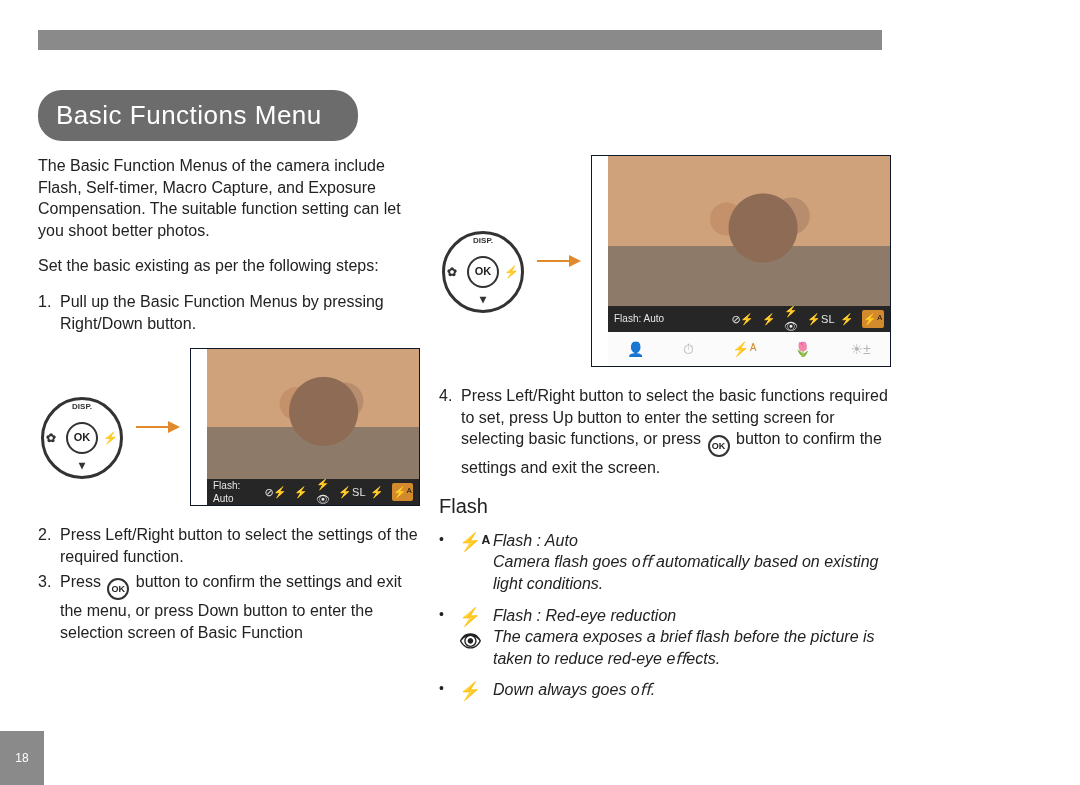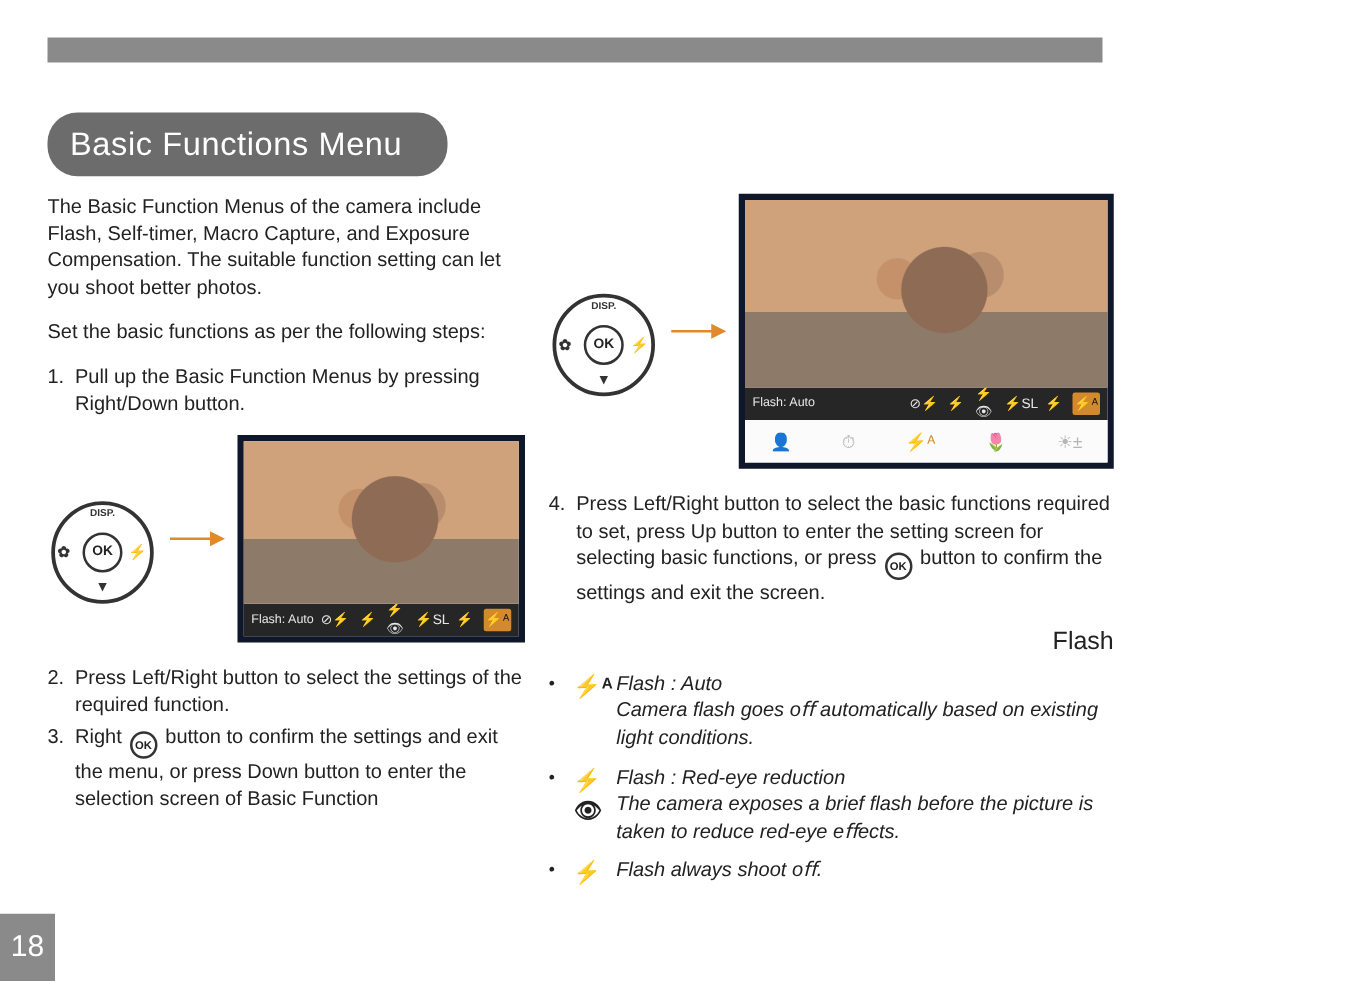--- a/index.html
+++ b/index.html
@@ -82,21 +82,22 @@
   }
   .arrow::after {
     content: ""; position: absolute; right: 0; top: 0;
     border-left: 12px solid #e08a2b;
     border-top: 6px solid transparent;
     border-bottom: 6px solid transparent;
   }
   .camshot {
     width: 230px;
     background: #fff;
-    border: 5px solid #0f172a;
+    border: 1px solid #0f172a;
+    padding-left: 16px;
   }
   .camshot-img {
     height: 130px;
     background:
       radial-gradient(circle at 55% 48%, #8d6b54 0 34px, transparent 35px),
       radial-gradient(circle at 65% 40%, #b78d6e 0 18px, transparent 19px),
       radial-gradient(circle at 42% 42%, #c4916a 0 16px, transparent 17px),
       linear-gradient(180deg, #cfa27c 0 60%, #8e7a68 60% 100%);
     position: relative;
   }
@@ -115,37 +116,37 @@
     height: 34px; display:flex; align-items:center; justify-content:space-around;
     font-size: 14px; color: #b5b5b5; background:#fbfbfb;
   }
   .icon-strip .sel { color:#d28a2c;}
   .ok-inline {
     display:inline-flex; align-items:center; justify-content:center;
     width: 22px; height: 22px; border: 2px solid #333; border-radius: 50%;
     font-size: 9px; font-weight: bold; vertical-align: -5px; background:#fff;
     margin: 0 2px;
   }
-  .subsection { font-size: 20px; margin: 14px 0 10px 0; color:#222;text-align:right;}
+  .subsection { font-size: 20px; margin: 14px 0 10px 0; color:#222;}
   .flash-item { display:flex; margin-bottom:10px; }
   .flash-item .bullet { width: 20px; flex: 0 0 20px; font-size:14px;}
   .flash-item .icon { width: 34px; flex: 0 0 34px; font-size:18px; font-weight:bold;}
   .flash-item .desc { flex:1;font-style:italic; }
   .flash-item .desc .name { }
   .flash-item .desc .expl { }
   .pagenum-box {
     position: absolute;
     left: 0;
     bottom: 0;
     width: 44px;
     height: 54px;
     background: #8a8a8a;
     color: #fff;
     display: flex; align-items: center; justify-content: center;
-    font-size: 24px;
+    font-size: 12px;
   }
   .col-right-top {
     display:flex; align-items:center; gap:10px; margin-bottom: 18px;
   }
   .col-right-top .camblock { display:flex; flex-direction:column;}
   .camshot.big { width: 300px;}
   .camshot.big .camshot-img { height: 150px;}
 </style>
 </head>
 <body>
@@ -153,21 +154,21 @@
 <div class="page">
   <div class="topbar"></div>
 
   <div class="content">
     <div class="title-pill">Basic Functions Menu</div>
 
     <div class="cols">
 
       <div class="col">
         <p class="para">The Basic Function Menus of the camera include Flash, Self-timer, Macro Capture, and Exposure Compensation. The suitable function setting can let you shoot better photos.</p>
-        <p class="para">Set the basic functions as per the following steps:</p>
+        <p class="para">Set the basic existing as per the following steps:</p>
 
         <div class="step">
           <div class="num">1.</div>
           <div class="txt">Pull up the Basic Function Menus by pressing Right/Down button.</div>
         </div>
 
         <div class="fig-row">
           <div class="dial">
             <div class="dial-outer"></div>
             <div class="dial-top">DISP.</div>
@@ -192,21 +193,21 @@
         </div>
 
         <div class="step">
           <div class="num">2.</div>
           <div class="txt">Press Left/Right button to select the settings of the required function.</div>
         </div>
 
         <div class="step">
           <div class="num">3.</div>
           <div class="txt">
-            <span>Right </span><span class="ok-inline">OK</span><span> button to conﬁrm the settings and exit the menu, or press Down button to enter the selection screen of Basic Function</span>
+            <span>Press </span><span class="ok-inline">OK</span><span> button to conﬁrm the settings and exit the menu, or press Down button to enter the selection screen of Basic Function</span>
           </div>
         </div>
       </div>
 
       <div class="col">
 
         <div class="col-right-top">
           <div class="dial">
             <div class="dial-outer"></div>
             <div class="dial-top">DISP.</div>
@@ -263,21 +264,21 @@
           <div class="desc">
             <div class="name">Flash : Red-eye reduction</div>
             <div class="expl">The camera exposes a brief ﬂash before the picture is taken to reduce red-eye eﬀects.</div>
           </div>
         </div>
 
         <div class="flash-item">
           <div class="bullet">•</div>
           <div class="icon">⚡</div>
           <div class="desc">
-            <div class="expl">Flash always shoot oﬀ.</div>
+            <div class="expl">Down always goes oﬀ.</div>
           </div>
         </div>
 
       </div>
     </div>
   </div>
 
   <div class="pagenum-box">18</div>
 </div>
 

